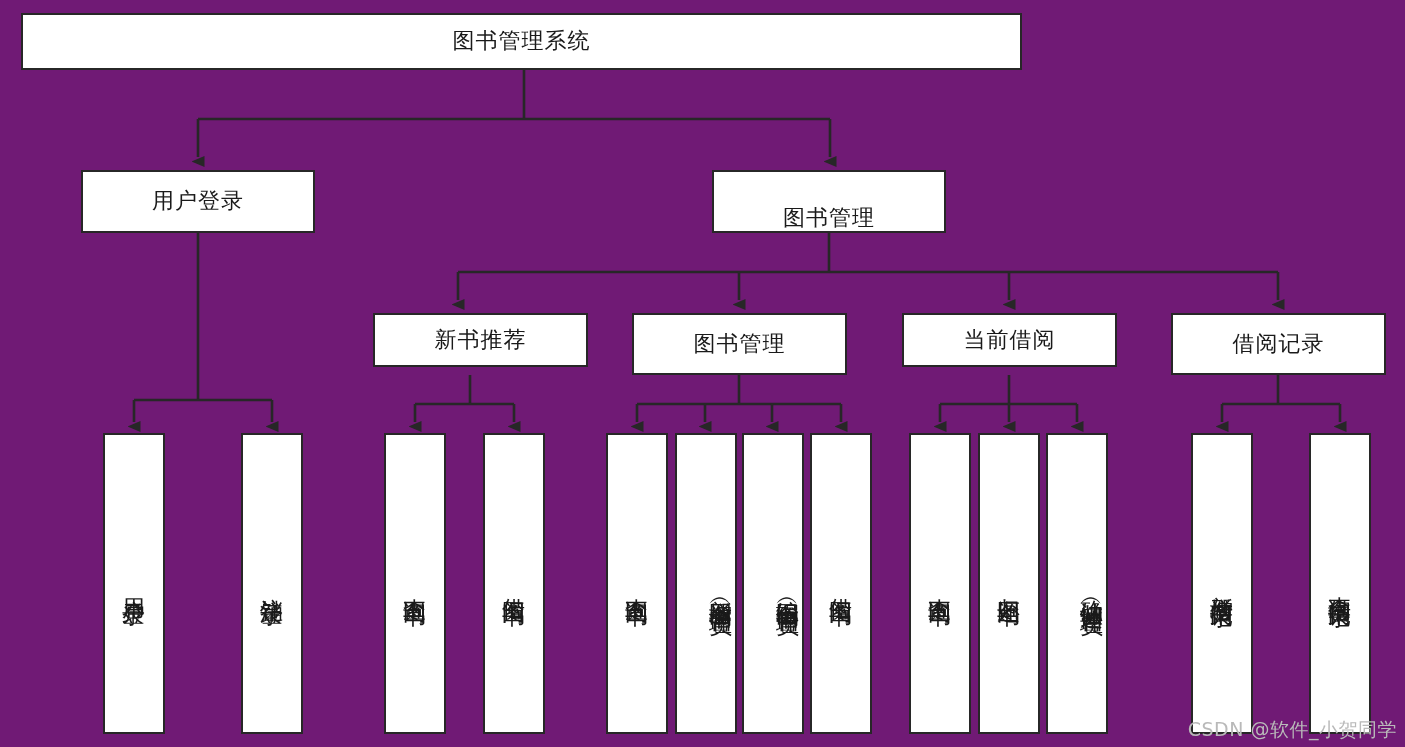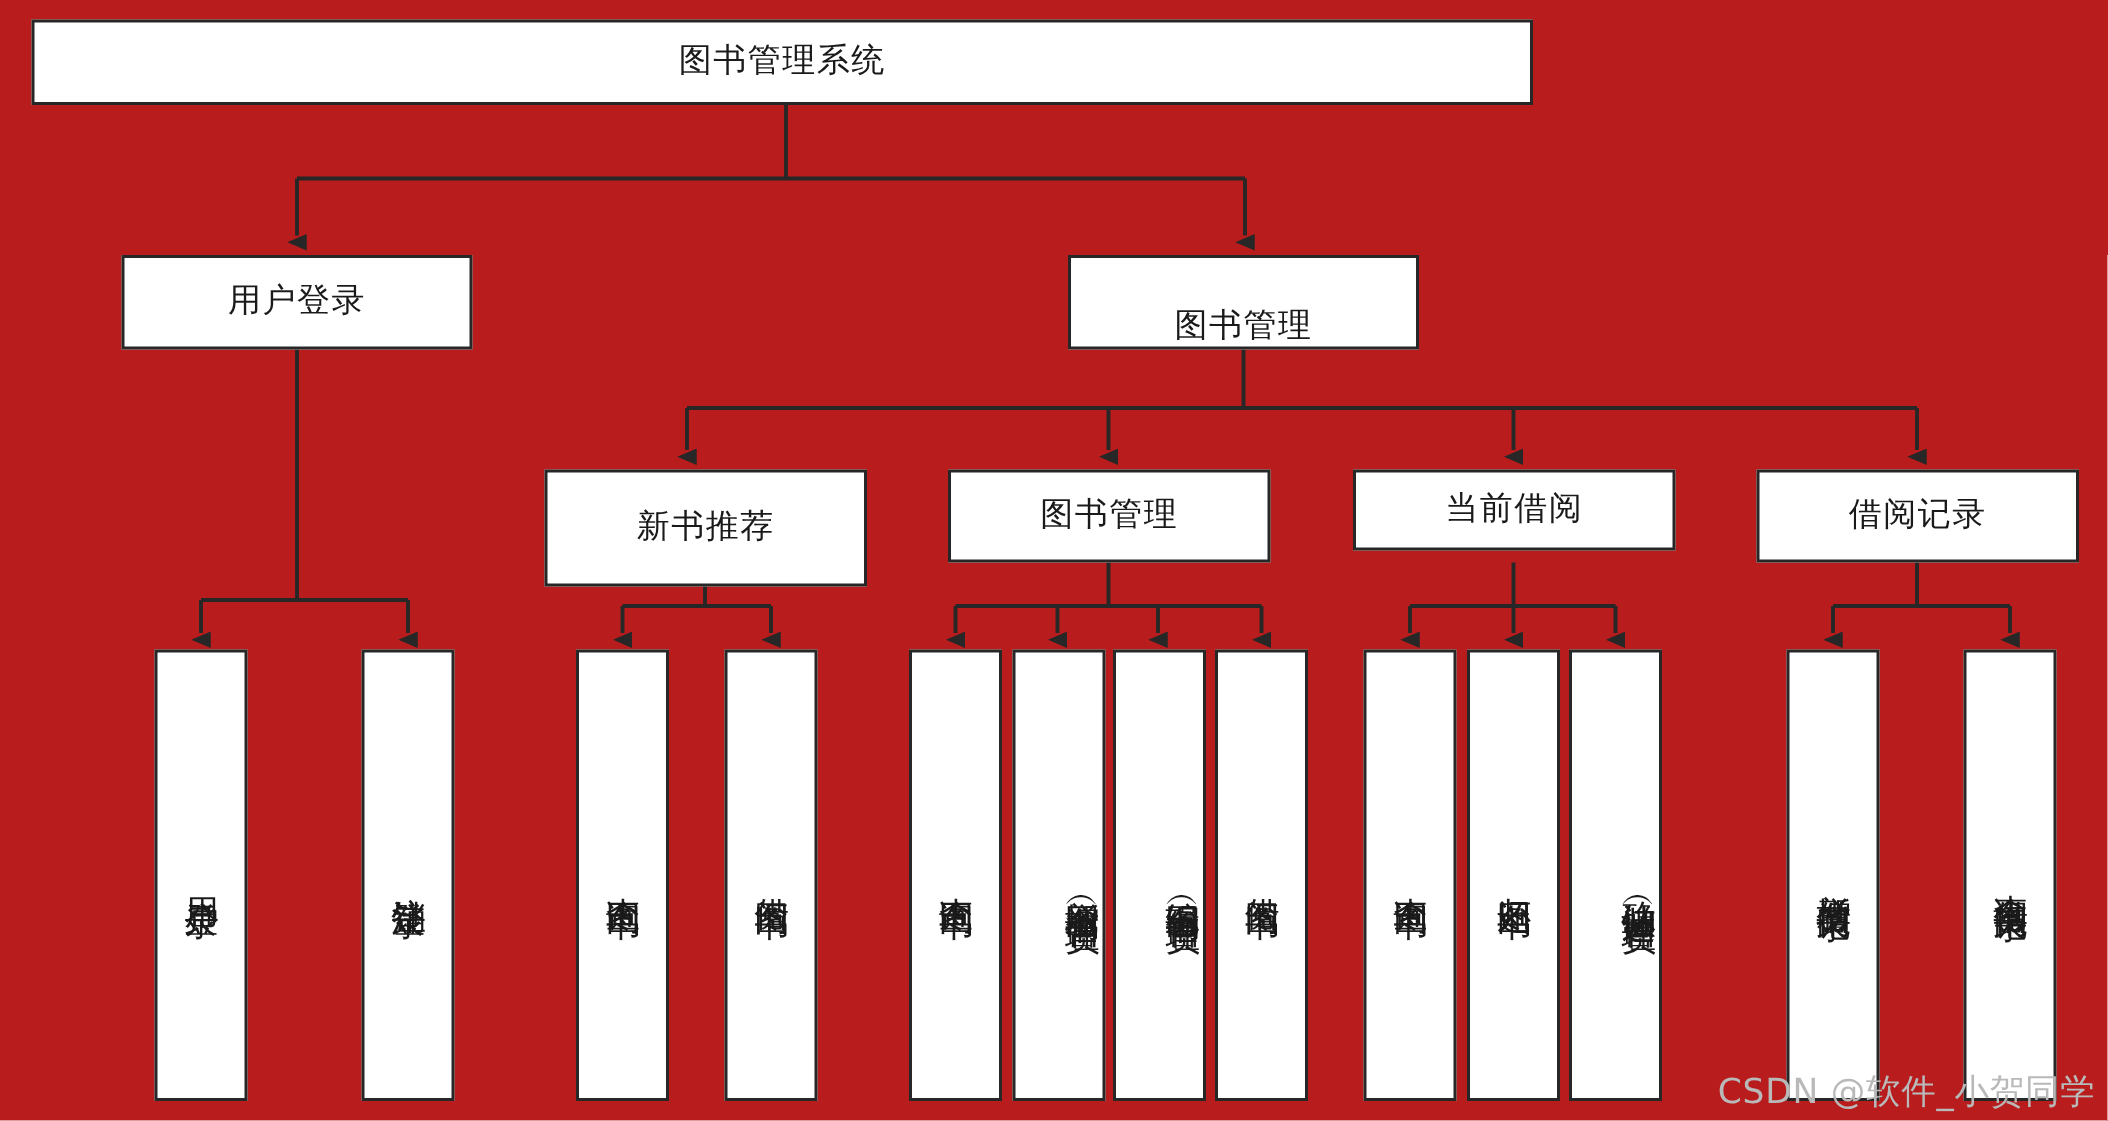--- a/index.html
+++ b/index.html
@@ -4,21 +4,21 @@
 <style>
   html, body {
     margin: 0;
     padding: 0;
     background: #ffffff;
   }
   #canvas {
     position: relative;
     width: 1405px;
     height: 747px;
-    background: #b91c1c;
+    background: #701a75;
     font-family: "DejaVu Sans", "Liberation Sans", sans-serif;
     overflow: hidden;
   }
   #wires {
     position: absolute;
     left: 0;
     top: 0;
     width: 1405px;
     height: 747px;
     pointer-events: none;
@@ -57,21 +57,21 @@
     text-align: left;
   }
   .node.vmid {
     align-items: center;
     padding-top: 0;
   }
   #watermark {
     position: absolute;
     right: 8px;
     bottom: 4px;
-    font-size: 23px;
+    font-size: 19px;
     color: #b9b9b9;
     letter-spacing: 0.5px;
     white-space: nowrap;
     z-index: 5;
     font-family: "DejaVu Sans", "Liberation Sans", sans-serif;
   }
 </style>
 </head>
 <body>
 
@@ -132,21 +132,21 @@
   </div>
 
   <div class="node h" style="left:81px; top:170px; width:234px; height:63px;">
     <span>用户登录</span>
   </div>
 
   <div class="node h" style="left:712px; top:170px; width:234px; height:63px;align-items:flex-end;">
     <span>图书管理</span>
   </div>
 
-  <div class="node h" style="left:363px; top:313px; width:215px; height:78px;">
+  <div class="node h" style="left:373px; top:313px; width:215px; height:54px;">
     <span>新书推荐</span>
   </div>
 
   <div class="node h" style="left:632px; top:313px; width:215px; height:62px;">
     <span>图书管理</span>
   </div>
 
   <div class="node h" style="left:902px; top:313px; width:215px; height:54px;">
     <span>当前借阅</span>
   </div>

